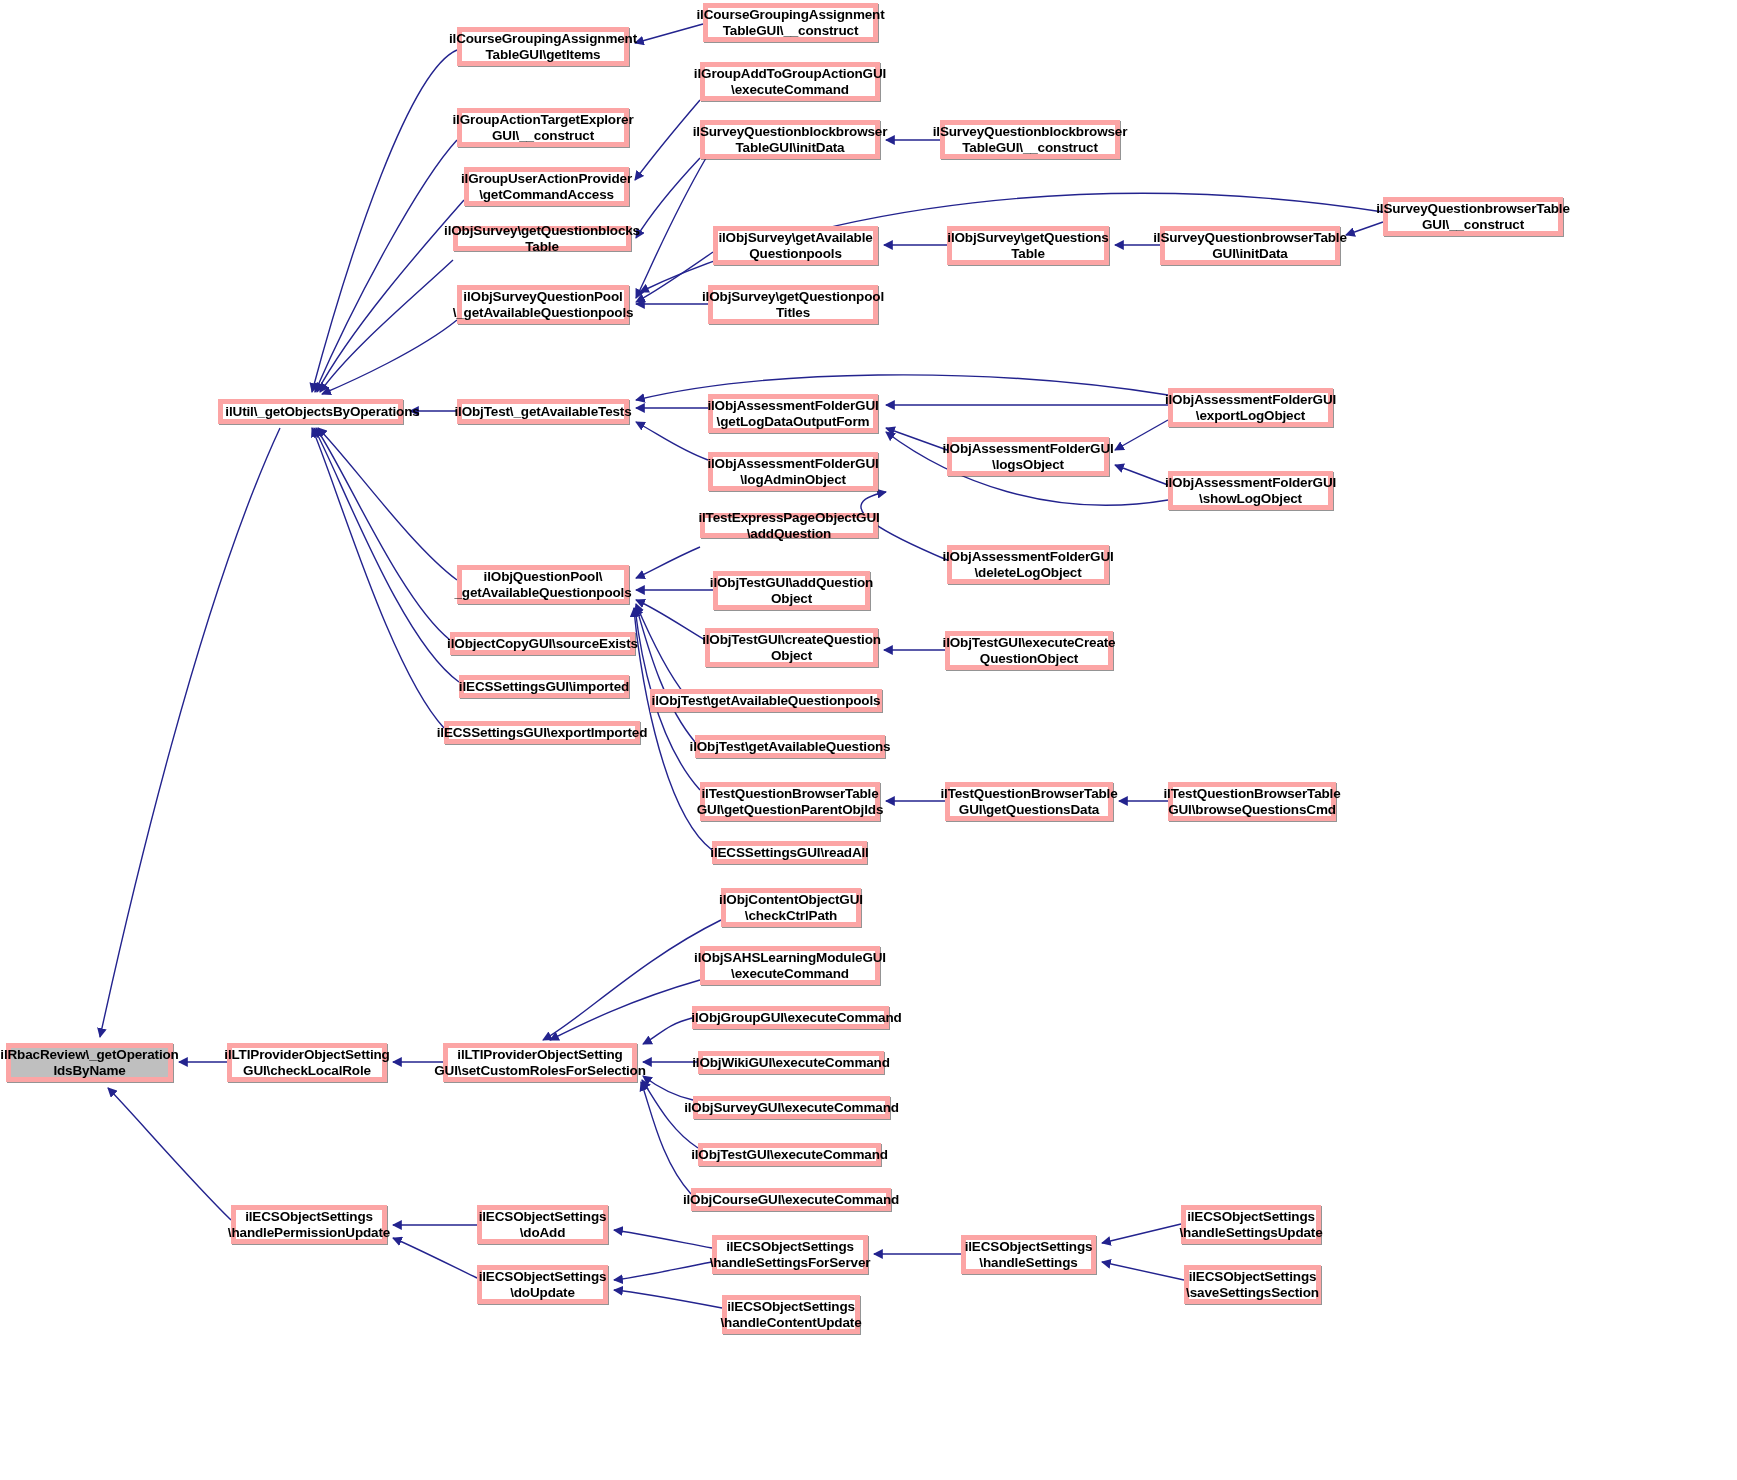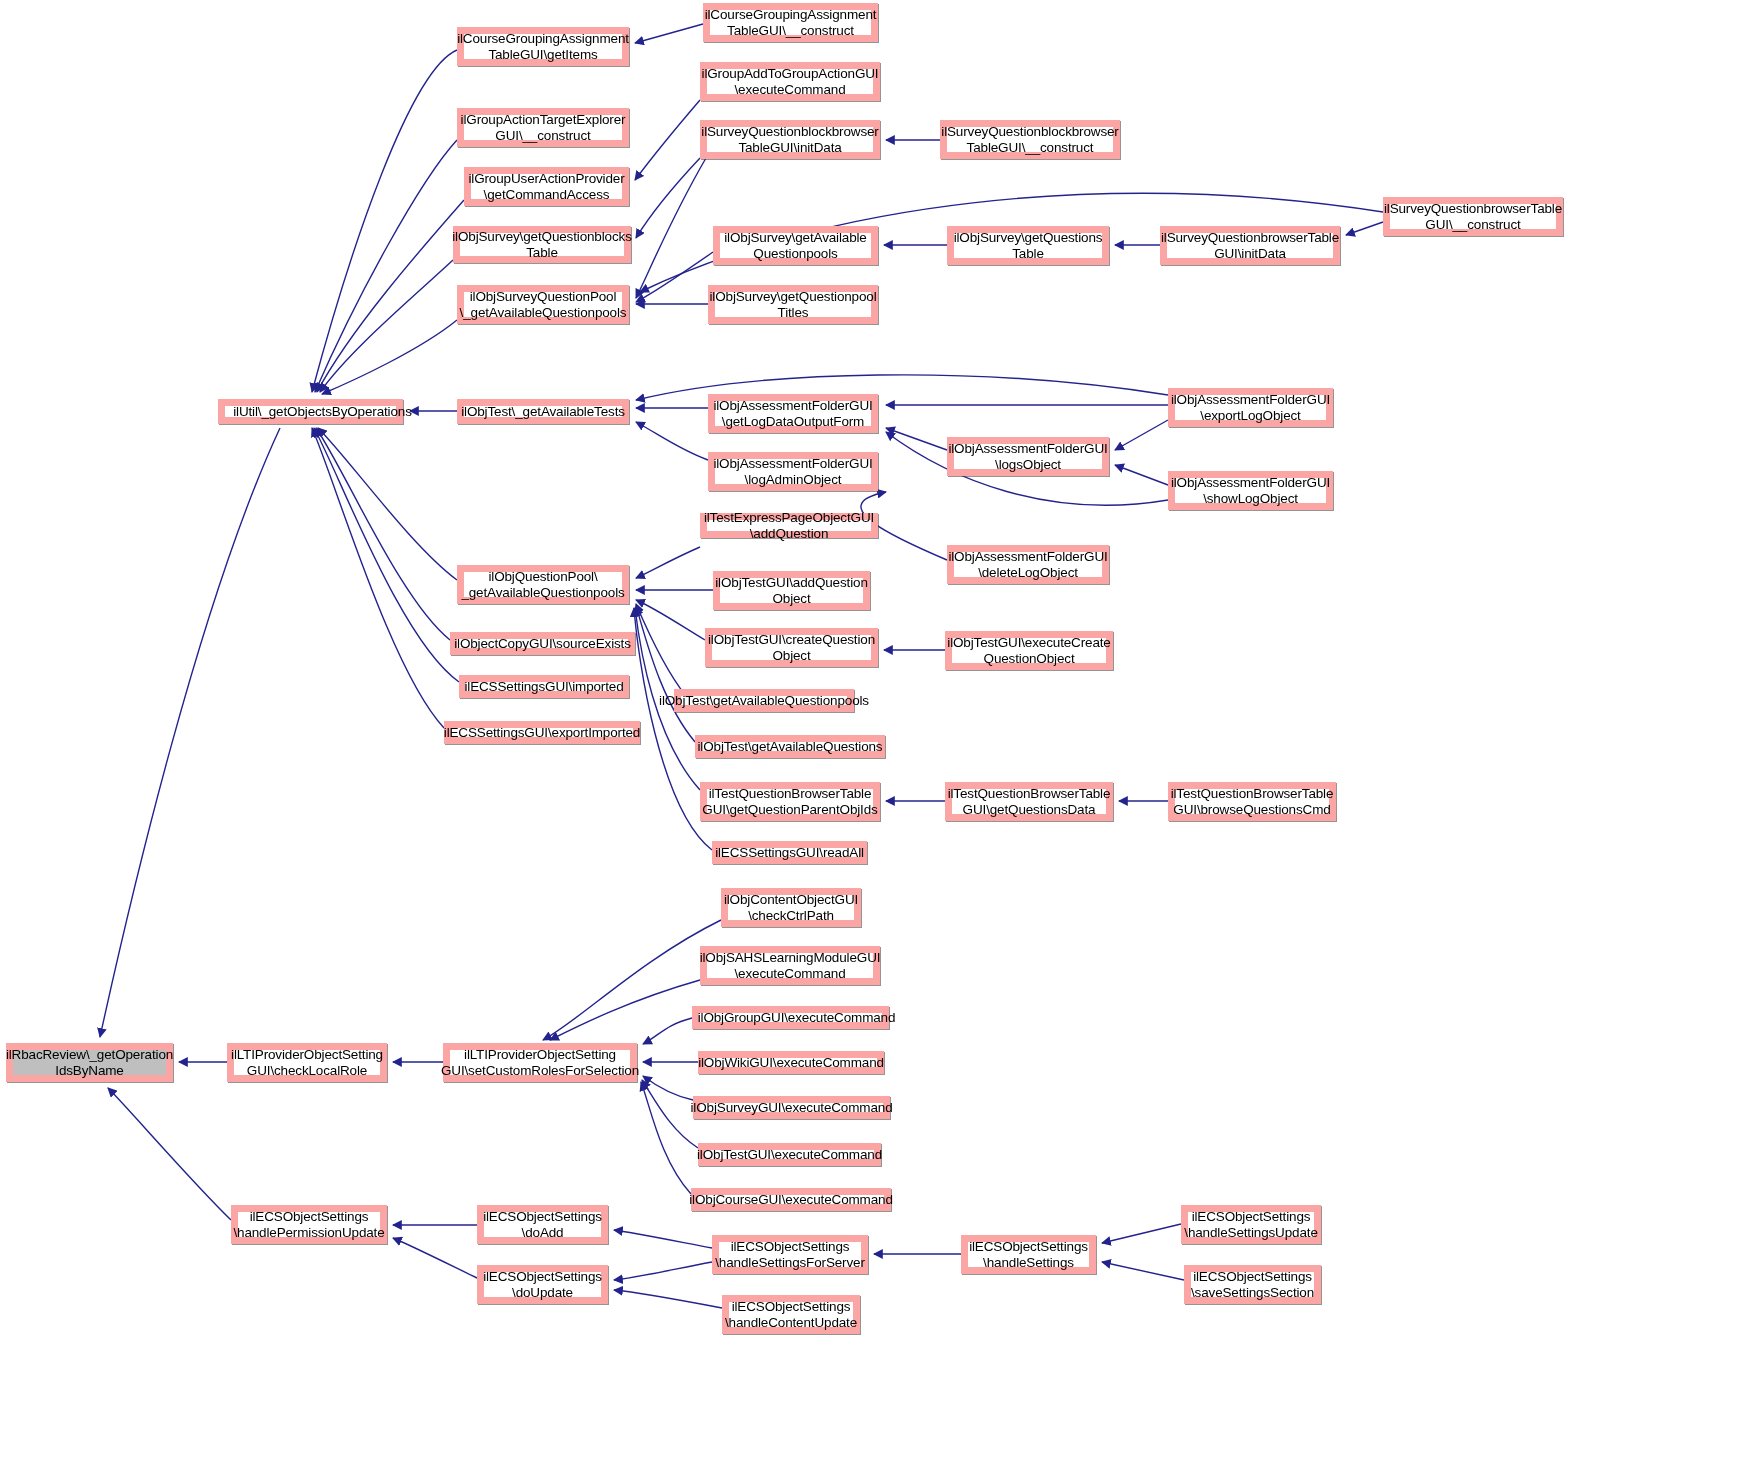--- a/index.html
+++ b/index.html
@@ -19,33 +19,34 @@
     position: absolute;
     left: 0;
     top: 0;
     width: 1737px;
     height: 1480px;
     pointer-events: none;
   }
   .node {
     position: absolute;
     box-sizing: border-box;
-    border: 7px solid #fca5a5;
+    border: 5px solid #fca5a5;
     background: #ffffff;
     color: #000000;
     display: flex;
     align-items: center;
     justify-content: center;
     text-align: center;
     font-size: 13.5px;
     line-height: 15.5px;
     letter-spacing: -0.15px;
     white-space: pre-line;
     z-index: 2;
     box-shadow: 1px 1px 0 rgba(60,60,60,0.55);
+    font-weight: bold;
   }
   .node.highlight {
     background: #bfbfbf;
   }
   .node span {
     display: block;
     padding: 0 3px;
   }
 </style>
 </head>
@@ -131,21 +132,21 @@
       <div class="node" style="left: 457px; top: 108px; width: 172px; height: 39px;"><span>ilGroupActionTargetExplorer
 GUI\__construct</span></div>
       <div class="node" style="left: 700px; top: 62px; width: 180px; height: 39px;"><span>ilGroupAddToGroupActionGUI
 \executeCommand</span></div>
       <div class="node" style="left: 464px; top: 167px; width: 165px; height: 39px;"><span>ilGroupUserActionProvider
 \getCommandAccess</span></div>
       <div class="node" style="left: 700px; top: 120px; width: 180px; height: 39px;"><span>ilSurveyQuestionblockbrowser
 TableGUI\initData</span></div>
       <div class="node" style="left: 940px; top: 120px; width: 180px; height: 39px;"><span>ilSurveyQuestionblockbrowser
 TableGUI\__construct</span></div>
-      <div class="node" style="left: 453px; top: 226px; width: 178px; height: 37px;"><span>ilObjSurvey\getQuestionblocks
+      <div class="node" style="left: 453px; top: 226px; width: 178px; height: 25px;"><span>ilObjSurvey\getQuestionblocks
 Table</span></div>
       <div class="node" style="left: 713px; top: 226px; width: 165px; height: 39px;"><span>ilObjSurvey\getAvailable
 Questionpools</span></div>
       <div class="node" style="left: 947px; top: 226px; width: 162px; height: 39px;"><span>ilObjSurvey\getQuestions
 Table</span></div>
       <div class="node" style="left: 1160px; top: 226px; width: 180px; height: 39px;"><span>ilSurveyQuestionbrowserTable
 GUI\initData</span></div>
       <div class="node" style="left: 1383px; top: 197px; width: 180px; height: 39px;"><span>ilSurveyQuestionbrowserTable
 GUI\__construct</span></div>
       <div class="node" style="left: 457px; top: 285px; width: 172px; height: 39px;"><span>ilObjSurveyQuestionPool
@@ -170,21 +171,21 @@
       <div class="node" style="left: 457px; top: 565px; width: 172px; height: 39px;"><span>ilObjQuestionPool\
 _getAvailableQuestionpools</span></div>
       <div class="node" style="left: 713px; top: 571px; width: 157px; height: 39px;"><span>ilObjTestGUI\addQuestion
 Object</span></div>
       <div class="node" style="left: 705px; top: 628px; width: 173px; height: 39px;"><span>ilObjTestGUI\createQuestion
 Object</span></div>
       <div class="node" style="left: 945px; top: 631px; width: 168px; height: 39px;"><span>ilObjTestGUI\executeCreate
 QuestionObject</span></div>
       <div class="node" style="left: 450px; top: 632px; width: 185px; height: 23px;"><span>ilObjectCopyGUI\sourceExists</span></div>
       <div class="node" style="left: 459px; top: 675px; width: 170px; height: 23px;"><span>ilECSSettingsGUI\imported</span></div>
-      <div class="node" style="left: 674px; top: 689px; width: 180px; height: 23px;"><span>ilObjTest\getAvailableQuestionpools</span></div>
+      <div class="node" style="left: 650px; top: 689px; width: 232px; height: 23px;"><span>ilObjTest\getAvailableQuestionpools</span></div>
       <div class="node" style="left: 444px; top: 721px; width: 196px; height: 23px;"><span>ilECSSettingsGUI\exportImported</span></div>
       <div class="node" style="left: 695px; top: 735px; width: 190px; height: 23px;"><span>ilObjTest\getAvailableQuestions</span></div>
       <div class="node" style="left: 700px; top: 782px; width: 180px; height: 39px;"><span>ilTestQuestionBrowserTable
 GUI\getQuestionParentObjIds</span></div>
       <div class="node" style="left: 945px; top: 782px; width: 168px; height: 39px;"><span>ilTestQuestionBrowserTable
 GUI\getQuestionsData</span></div>
       <div class="node" style="left: 1168px; top: 782px; width: 168px; height: 39px;"><span>ilTestQuestionBrowserTable
 GUI\browseQuestionsCmd</span></div>
       <div class="node" style="left: 712px; top: 841px; width: 155px; height: 23px;"><span>ilECSSettingsGUI\readAll</span></div>
       <div class="node" style="left: 721px; top: 888px; width: 140px; height: 39px;"><span>ilObjContentObjectGUI

